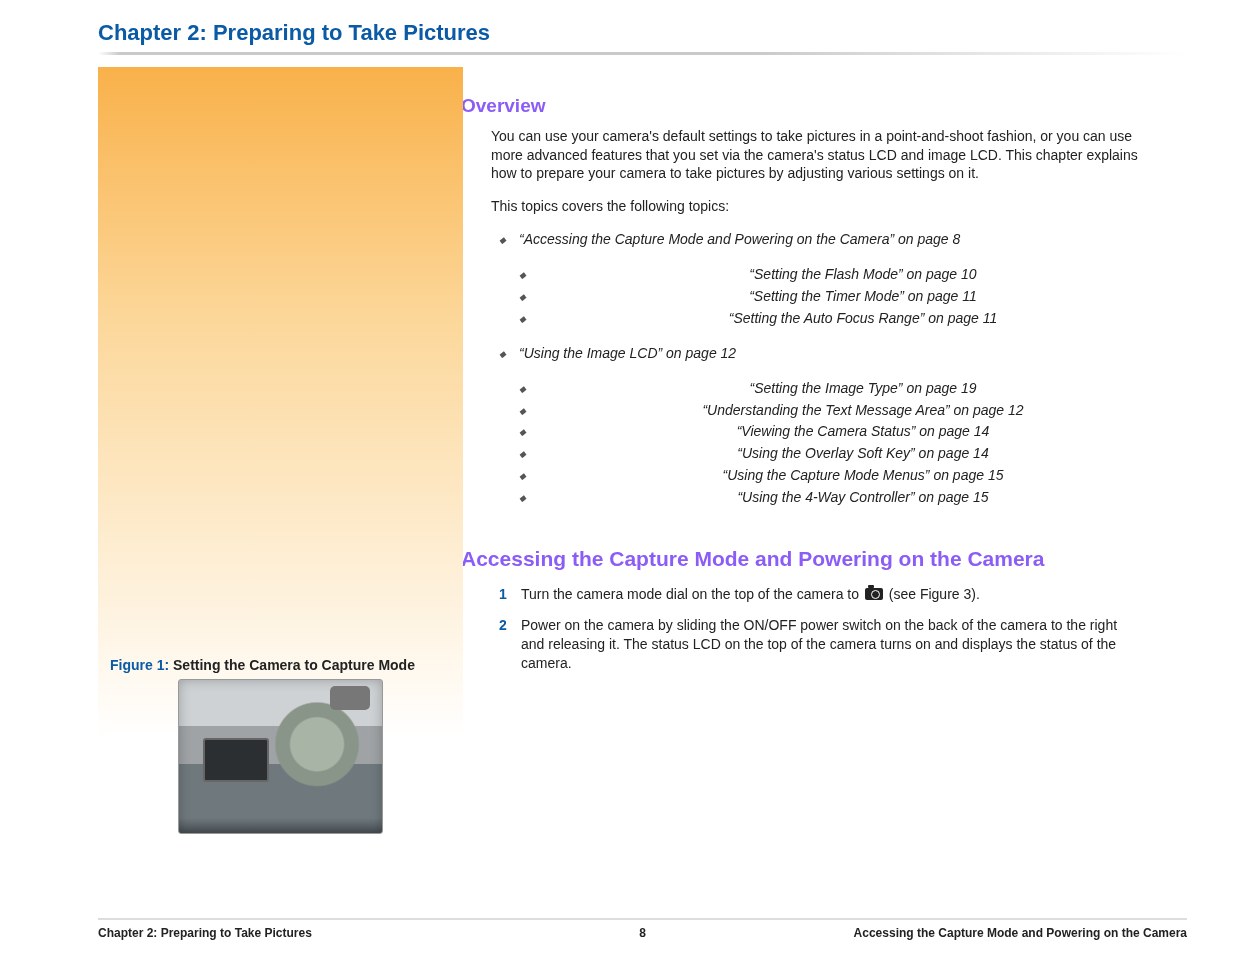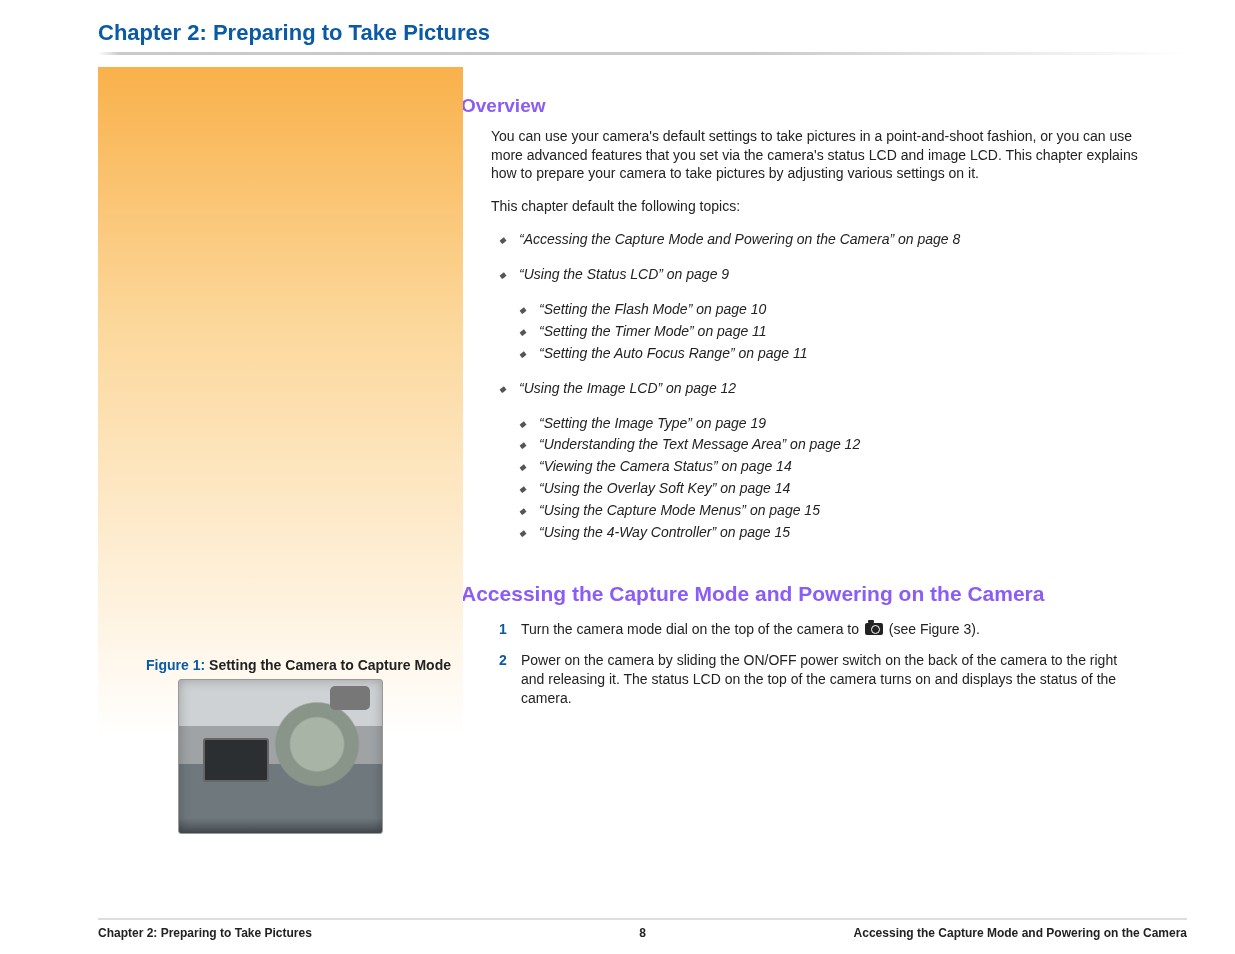--- a/index.html
+++ b/index.html
@@ -31,21 +31,21 @@
   .sidebar {
     flex: 0 0 365px;
     min-height: 840px;
     background: linear-gradient(to bottom,#f9b14a 0%,#fcd79a 30%,#fff 80%);
     position: relative;
   }
   .figure-wrap {
     position: absolute;
     top: 590px;
     left: 0; right: 0;
-    text-align: right;
+    text-align: left;
     padding: 0 12px;
   }
   .figure-caption {
     font-size: 14px;
     font-weight: bold;
     color: #222;
     margin-bottom: 6px;
   }
   .figure-caption .fig-num { color: #0a5aa6; }
   .camera-img {
@@ -89,21 +89,21 @@
     font-weight: bold;
     margin: 8px 0 8px -30px;
   }
   .section-h.big { font-size: 21px; margin-top: 38px; }
   .para { margin: 6px 12px 14px 0; max-width: 650px; }
   ul.bullets { list-style: none; padding-left: 8px; }
   ul.bullets > li { position: relative; padding-left: 20px; margin: 6px 0; }
   ul.bullets > li::before {
     content: "◆"; font-size: 9px; position: absolute; left: 0; top: 4px; color: #555;
   }
-  ul.bullets.sub { padding-left: 28px; margin-top: 16px; }
+  ul.bullets.sub { padding-left: 28px; margin-top: 16px; text-align: center; }
   ul.bullets.sub > li { margin: 3px 0; }
   .group { margin-bottom: 16px; font-style: italic; }
   ol.steps { list-style: none; padding-left: 8px; margin-top: 10px; }
   ol.steps > li { position: relative; padding-left: 22px; margin: 12px 0; max-width: 620px; }
   ol.steps > li .num {
     position: absolute; left: 0; top: 0;
     color: #0a5aa6; font-weight: bold; font-size: 14px;
   }
   .cam-icon {
     display: inline-block; width: 18px; height: 12px;
@@ -142,32 +142,29 @@
         <span class="fig-num">Figure 1:</span><span> Setting the Camera to Capture Mode</span>
       </div>
       <div class="camera-img"></div>
     </div>
   </aside>
 
   <main class="main">
 
     <h2 class="section-h">Overview</h2>
     <p class="para">You can use your camera's default settings to take pictures in a point-and-shoot fashion, or you can use more advanced features that you set via the camera's status LCD and image LCD. This chapter explains how to prepare your camera to take pictures by adjusting various settings on it.</p>
-    <p class="para">This chapter default the following topics:</p>
+    <p class="para">This topics covers the following topics:</p>
 
     <div class="group">
       <ul class="bullets">
         <li>“Accessing the Capture Mode and Powering on the Camera” on page 8</li>
       </ul>
     </div>
 
     <div class="group">
-      <ul class="bullets">
-        <li>“Using the Status LCD” on page 9</li>
-      </ul>
       <ul class="bullets sub">
         <li>“Setting the Flash Mode” on page 10</li>
         <li>“Setting the Timer Mode” on page 11</li>
         <li>“Setting the Auto Focus Range” on page 11</li>
       </ul>
     </div>
 
     <div class="group">
       <ul class="bullets">
         <li>“Using the Image LCD” on page 12</li>

